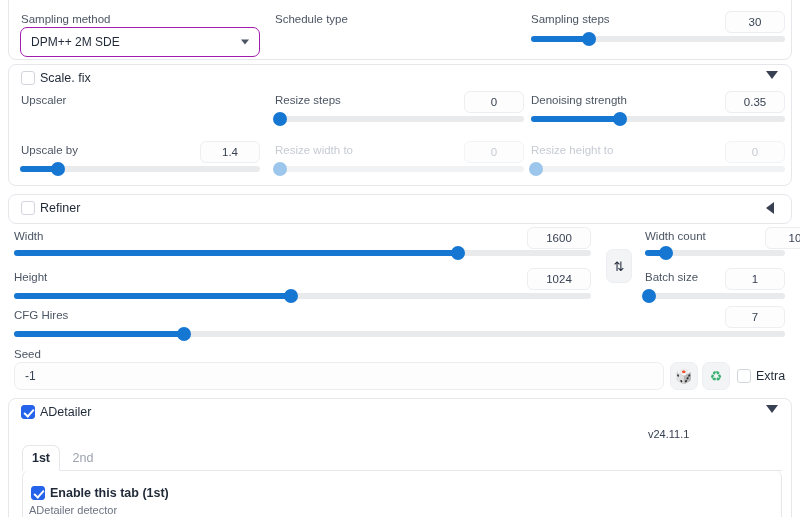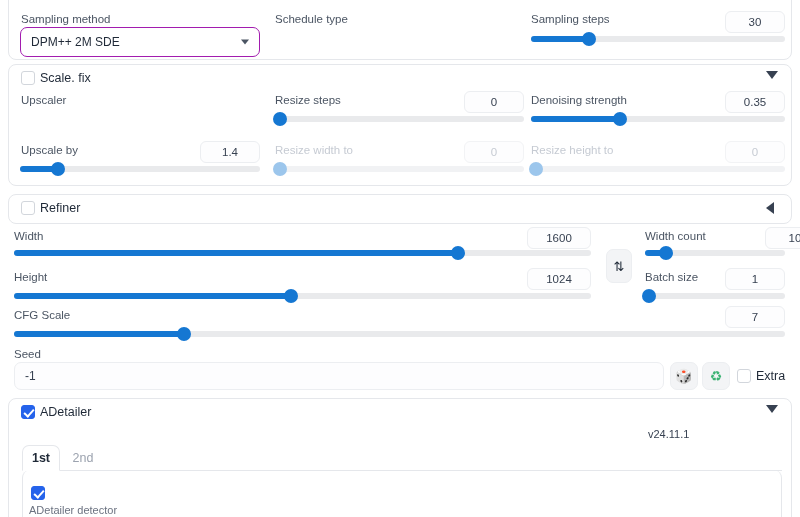--- a/index.html
+++ b/index.html
@@ -328,21 +328,21 @@
   <div class="lbl" style="left:645px; top:270px;">Batch size</div>
   <div class="numbox" style="left:725px; top:268px; width:60px;">
     <span>1</span>
   </div>
   <div class="slider" style="left:645px; top:288px; width:140px;">
     <div class="track"></div>
     <div class="fill" style="width:3%;"></div>
     <div class="knob" style="left:3%;"></div>
   </div>
 
-  <div class="lbl" style="left:14px; top:308px;">CFG Scale</div>
+  <div class="lbl" style="left:14px; top:308px;">CFG Hires</div>
   <div class="numbox" style="left:725px; top:306px; width:60px;">
     <span>7</span>
   </div>
   <div class="slider" style="left:14px; top:326px; width:771px;">
     <div class="track"></div>
     <div class="fill" style="width:22%;"></div>
     <div class="knob" style="left:22%;"></div>
   </div>
 
   <div class="lbl" style="left:14px; top:347px;">Seed</div>
@@ -371,15 +371,16 @@
   <div class="tabstrip" style="left:22px; top:470px; width:760px; height:0;">
   </div>
   <div class="tab active" style="left:22px; top:445px; width:38px;">
     <span>1st</span>
   </div>
   <div class="tab" style="left:64px; top:445px; width:38px;">
     <span>2nd</span>
   </div>
 
   <div class="cb checked" style="left:31px; top:486px;"></div>
+  <div class="cb-label" style="left:50px; top:486px; font-weight:bold;">Enable this tab (1st)</div>
   <div class="subtle" style="left:29px; top:504px;">ADetailer detector</div>
 
 </div>
 
 </body></html>

